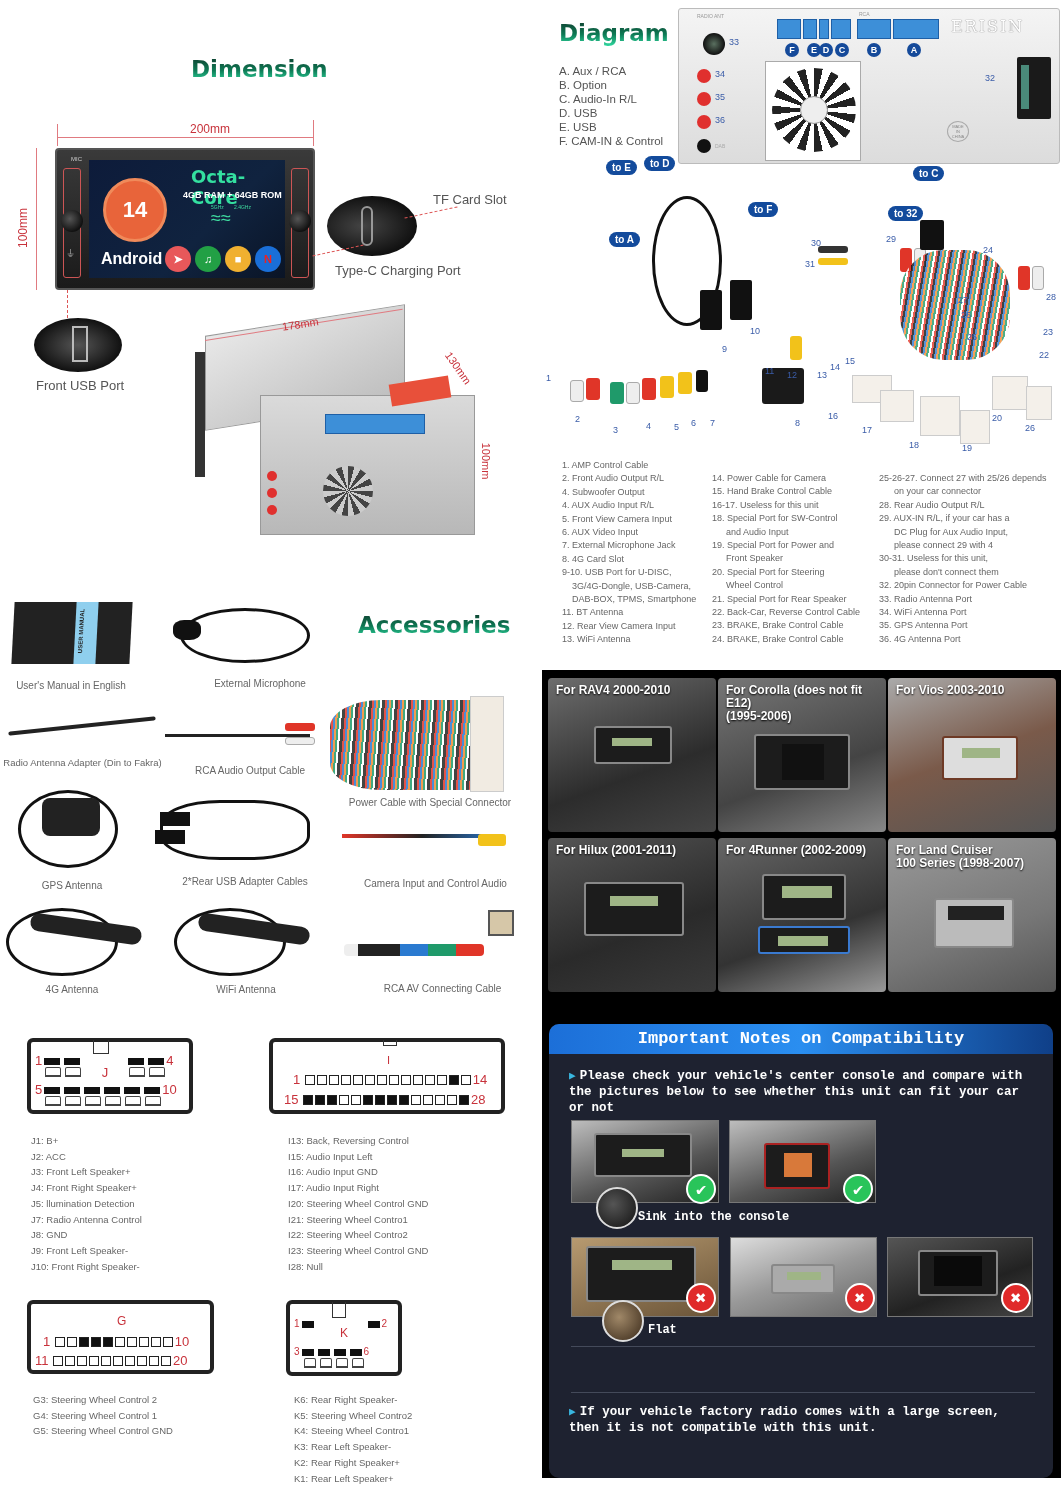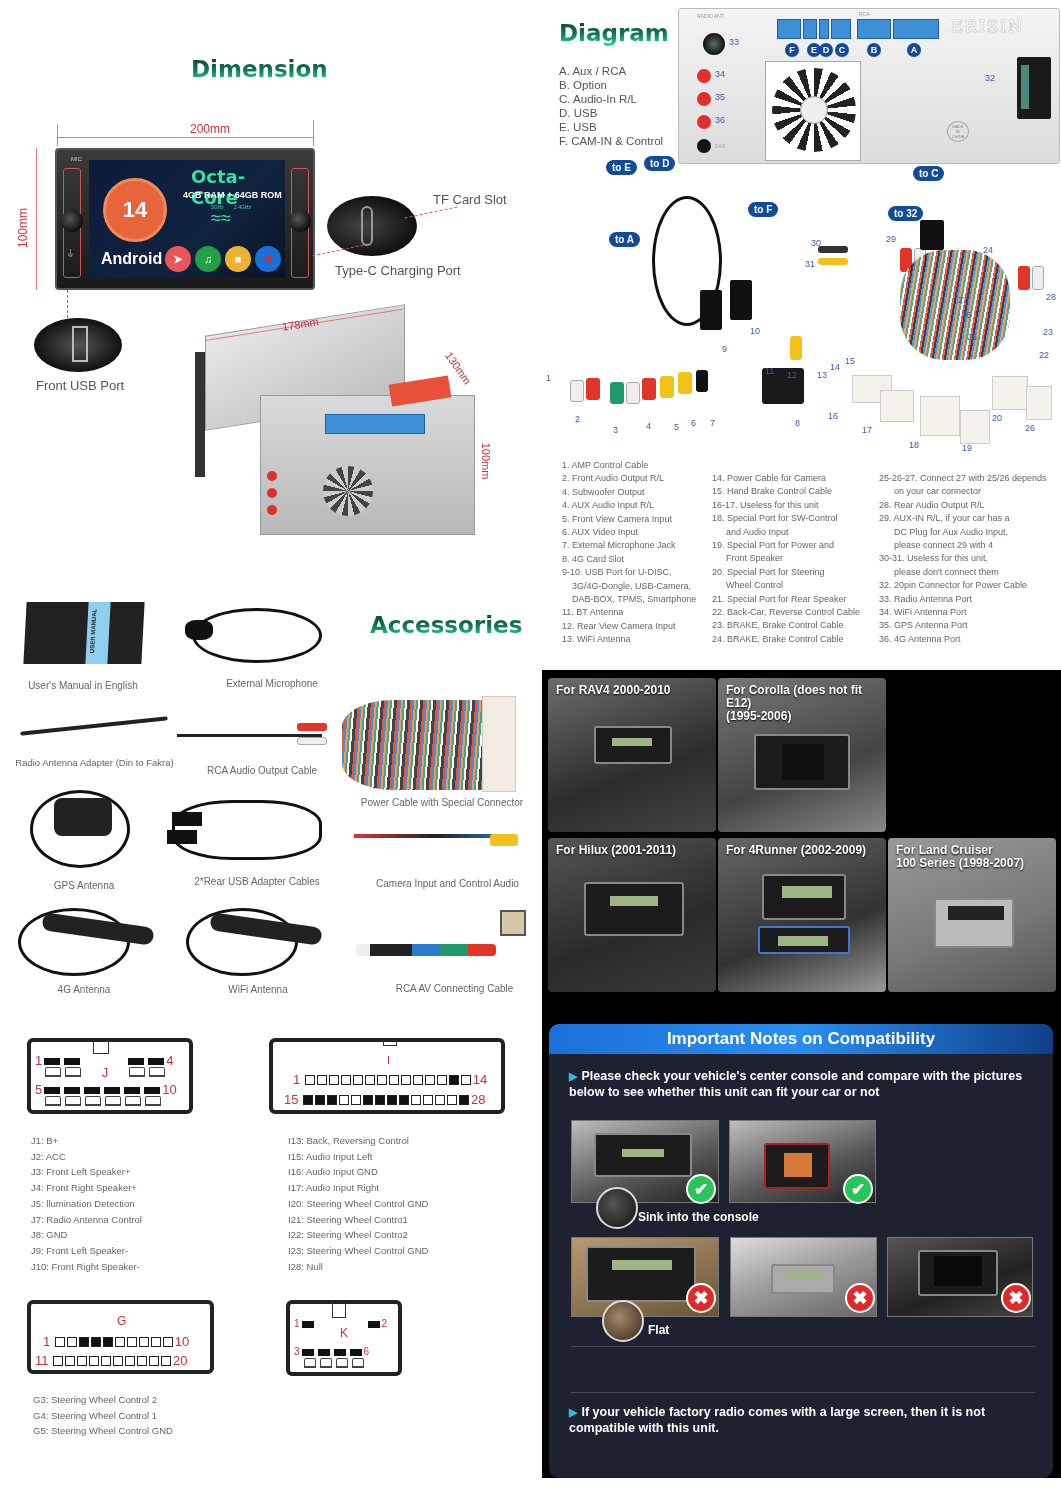--- a/index.html
+++ b/index.html
@@ -288,21 +288,21 @@
     <div>30-31. Useless for this unit,</div>
     <div style="padding-left:15px">please don't connect them</div>
     <div>32. 20pin Connector for Power Cable</div>
     <div>33. Radio Antenna Port</div>
     <div>34. WiFi Antenna Port</div>
     <div>35. GPS Antenna Port</div>
     <div>36. 4G Antenna Port</div>
   </div>
 </section>
 
-<section class="abs" style="left:12px;top:590px;width:540px;height:420px;">
+<section class="abs" style="left:0;top:590px;width:540px;height:420px;">
   <div class="abs gtitle" style="left:358px;top:22px;font-size:23px;">Accessories</div>
 
   <div class="abs" style="left:13px;top:12px;width:118px;height:62px;background:#222;transform:skewX(-3deg);">
     <div class="abs" style="left:62px;top:0;width:22px;height:62px;background:#8fcfee;">
       <div class="abs" style="left:-16px;top:26px;font-size:6px;font-weight:bold;color:#222;transform:rotate(-90deg);white-space:nowrap;">USER MANUAL</div>
     </div>
   </div>
   <div class="abs caption" style="left:2px;top:90px;width:138px;">User's Manual in English</div>
 
   <div class="abs cable" style="left:180px;top:18px;width:130px;height:55px;"></div>
@@ -423,35 +423,49 @@
       <span class="pinlbl" style="font-size:10px">1</span><span class="pinrect" style="width:12px"></span><span style="display:inline-block;width:50px"></span><span class="pinrect" style="width:12px"></span><span class="pinlbl" style="font-size:10px">2</span>
     </div>
     <div class="abs" style="left:50px;top:22px;color:#c8323b;font-size:12px;">K</div>
     <div class="abs" style="left:4px;top:38px;white-space:nowrap;">
       <span class="pinlbl" style="font-size:10px">3</span><span class="pinrect" style="width:12px"></span><span class="pinrect" style="width:12px"></span><span class="pinrect" style="width:12px"></span><span class="pinrect" style="width:12px"></span><span class="pinlbl" style="font-size:10px">6</span>
     </div>
     <div class="abs" style="left:12px;top:50px;white-space:nowrap;">
       <span class="pinhouse" style="width:12px"></span><span class="pinhouse" style="width:12px"></span><span class="pinhouse" style="width:12px"></span><span class="pinhouse" style="width:12px"></span>
     </div>
   </div>
+  <div class="abs small" style="left:294px;top:362px;font-size:9.5px;line-height:15.7px;">
+    <div>K6: Rear Right Speaker-</div>
+    <div>K5: Steering Wheel Contro2</div>
+    <div>K4: Steeing Wheel Contro1</div>
+    <div>K3: Rear Left Speaker-</div>
+    <div>K2: Rear Right Speaker+</div>
+    <div>K1: Rear Left Speaker+</div>
+  </div>
 </section>
 
 <section class="abs dark" style="left:542px;top:670px;width:519px;height:808px;">
   <div class="carcell" style="left:6px;top:8px;width:168px;height:154px;">
     <div class="t">For RAV4 2000-2010</div>
     <div class="radio" style="left:46px;top:48px;width:78px;height:38px;">
         <div class="lcd" style="left:16px;top:10px;width:40px;height:8px;"></div>
       </div>
   </div>
   <div class="carcell" style="left:176px;top:8px;width:168px;height:154px;background:linear-gradient(160deg,#777,#444 60%,#888);">
     <div class="t"><span>For Corolla (does not fit E12)</span><br><span>(1995-2006)</span></div>
     <div class="radio" style="left:36px;top:56px;width:96px;height:56px;">
         <div class="abs" style="left:26px;top:8px;width:42px;height:36px;background:#111;"></div>
       </div>
   </div>
+  <div class="carcell" style="left:346px;top:8px;width:168px;height:154px;background:linear-gradient(160deg,#aaa,#7a5a4a 50%,#555);">
+    <div class="t">For Vios 2003-2010</div>
+    <div class="radio" style="left:54px;top:58px;width:76px;height:44px;background:#ddd;border-color:#6e3a26;">
+        <div class="lcd" style="left:18px;top:10px;width:38px;height:10px;"></div>
+      </div>
+  </div>
   <div class="carcell" style="left:6px;top:168px;width:168px;height:154px;background:linear-gradient(160deg,#555,#2a2a2a 60%,#3a3a3a);">
     <div class="t">For Hilux (2001-2011)</div>
     <div class="radio" style="left:36px;top:44px;width:100px;height:54px;">
         <div class="lcd" style="left:24px;top:12px;width:48px;height:10px;"></div>
       </div>
   </div>
   <div class="carcell" style="left:176px;top:168px;width:168px;height:154px;background:linear-gradient(160deg,#666,#333 60%,#999);">
     <div class="t">For 4Runner (2002-2009)</div>
     <div class="radio" style="left:44px;top:36px;width:84px;height:46px;">
         <div class="lcd" style="left:18px;top:10px;width:50px;height:12px;"></div>
@@ -460,21 +474,21 @@
         <div class="lcd" style="left:18px;top:8px;width:50px;height:10px;"></div>
       </div>
   </div>
   <div class="carcell" style="left:346px;top:168px;width:168px;height:154px;background:linear-gradient(160deg,#999,#777 60%,#555);">
     <div class="t"><span>For Land Cruiser</span><br><span>100 Series (1998-2007)</span></div>
     <div class="radio" style="left:46px;top:60px;width:80px;height:50px;background:#bbb;">
         <div class="abs" style="left:12px;top:6px;width:56px;height:14px;background:#222;"></div>
       </div>
   </div>
 
-  <div class="abs notes" style="left:7px;top:354px;width:504px;height:454px;">
+  <div class="abs notes" style="left:7px;top:354px;width:504px;height:454px;font-family:Liberation Mono, monospace;">
     <div class="notehead">Important Notes on Compatibility</div>
     <div class="abs notetext" style="left:20px;top:44px;width:470px;">
       <span class="bullet">▶</span><span>Please check your vehicle's center console and compare with the pictures below to see whether this unit can fit your car or not</span>
     </div>
 
     <div class="thumb" style="left:22px;top:96px;width:148px;height:83px;">
       <div class="radio" style="left:22px;top:12px;width:98px;height:44px;">
           <div class="lcd" style="left:26px;top:14px;width:42px;height:8px;"></div>
         </div>
     </div>

